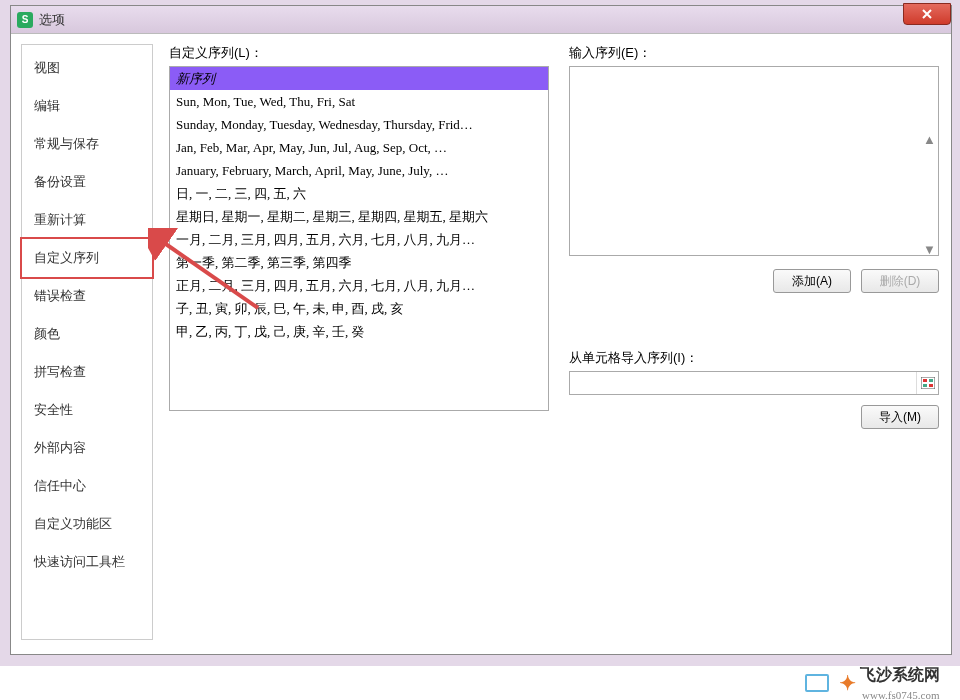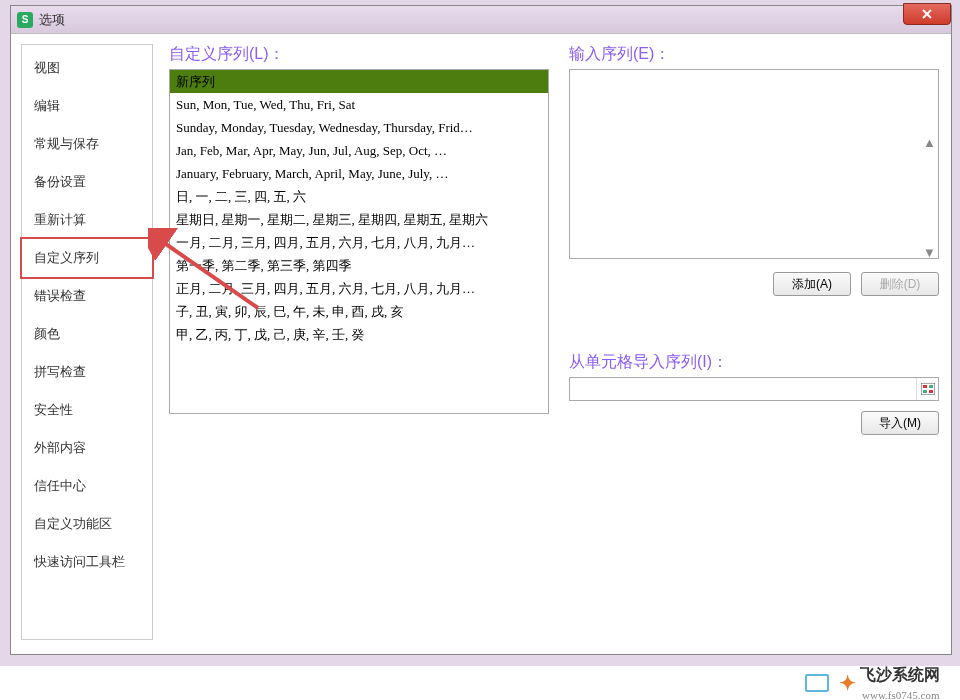--- a/index.html
+++ b/index.html
@@ -94,41 +94,42 @@
       flex: 1;
       padding-left: 16px;
       display: flex;
       gap: 20px;
       position: relative;
     }
     .col-left { width: 380px; }
     .col-right { flex: 1; }
     .field-label {
       margin-bottom: 4px;
-      font-size: 16px;
-      color: #8b5cf6;
+      font-size: 13px;
+      color: #000000;
     }
     .custom-list {
       border: 1px solid #aaa;
       height: 345px;
       background: #fff;
       overflow: hidden;
       font-family: "SimSun", serif;
       font-size: 13px;
     }
     .custom-list-item {
       padding: 2px 6px;
       white-space: nowrap;
       overflow: hidden;
       text-overflow: ellipsis;
       cursor: pointer;
       line-height: 19px;
     }
     .custom-list-item.highlighted {
-      background: #4d7c0f;
+      background: #8b5cf6;
+      font-style: italic;
     }
     .input-area {
       border: 1px solid #aaa;
       height: 190px;
       width: 100%;
       background: #fff;
       resize: none;
       font-family: "SimSun", serif;
       font-size: 13px;
       padding: 3px;

